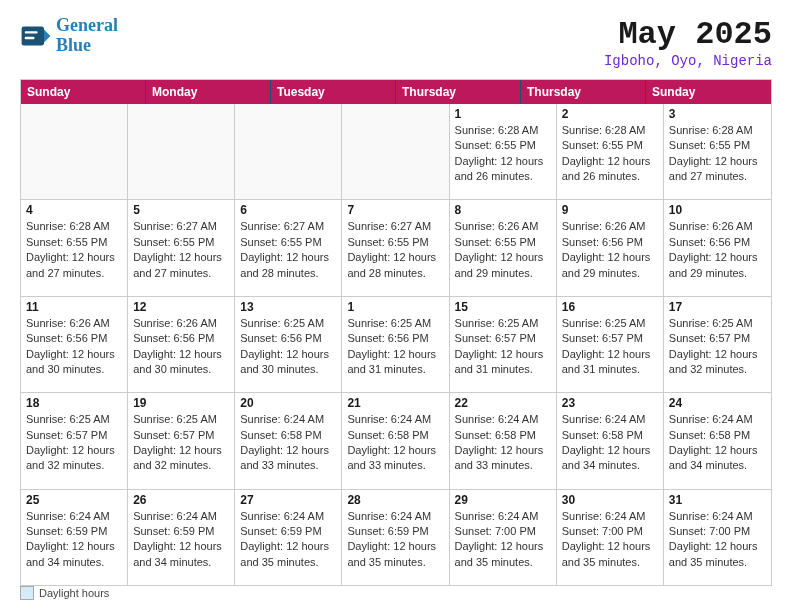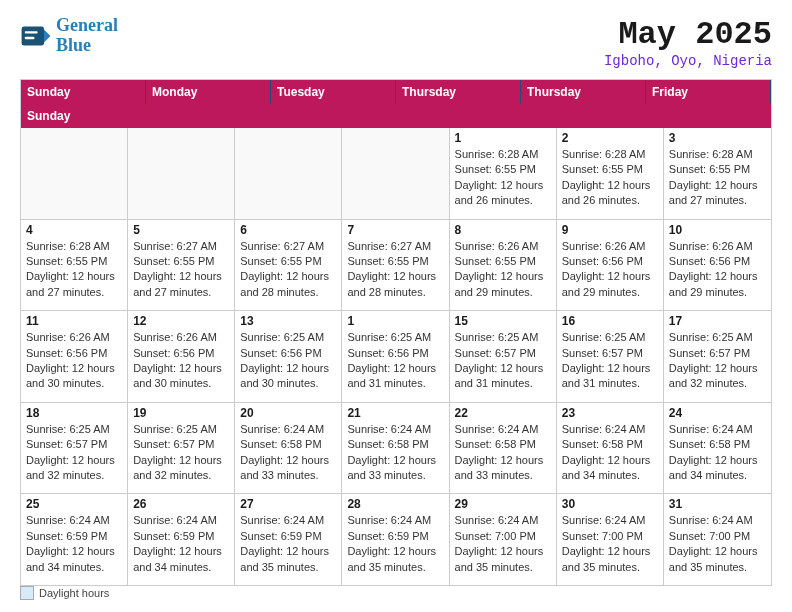--- a/index.html
+++ b/index.html
@@ -149,21 +149,20 @@
     </div>
   </div>
 
   <div class="calendar">
     <div class="cal-header">
     <div class="cal-header-cell">Sunday</div>
         <div class="cal-header-cell">Monday</div>
         <div class="cal-header-cell">Tuesday</div>
         <div class="cal-header-cell">Thursday</div>
         <div class="cal-header-cell">Thursday</div>
-        <div class="cal-header-cell">Friday</div>
         <div class="cal-header-cell">Sunday</div>
       </div>
     <div class="cal-body">
     <div class="cal-row">
           <div class="cal-cell empty"></div>
           <div class="cal-cell empty"></div>
           <div class="cal-cell empty"></div>
           <div class="cal-cell empty"></div>
           <div class="cal-cell">
             <span class="day-num">1</span>

